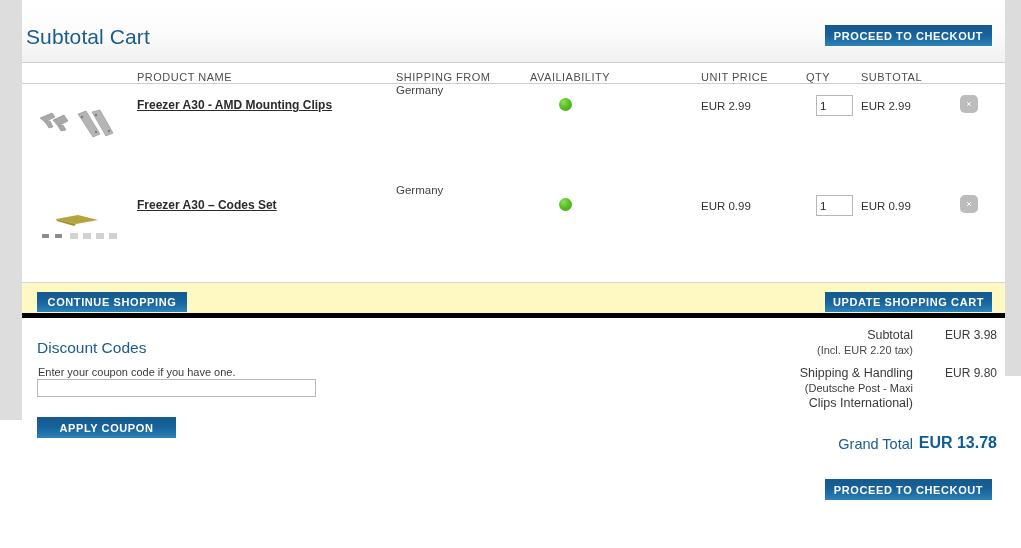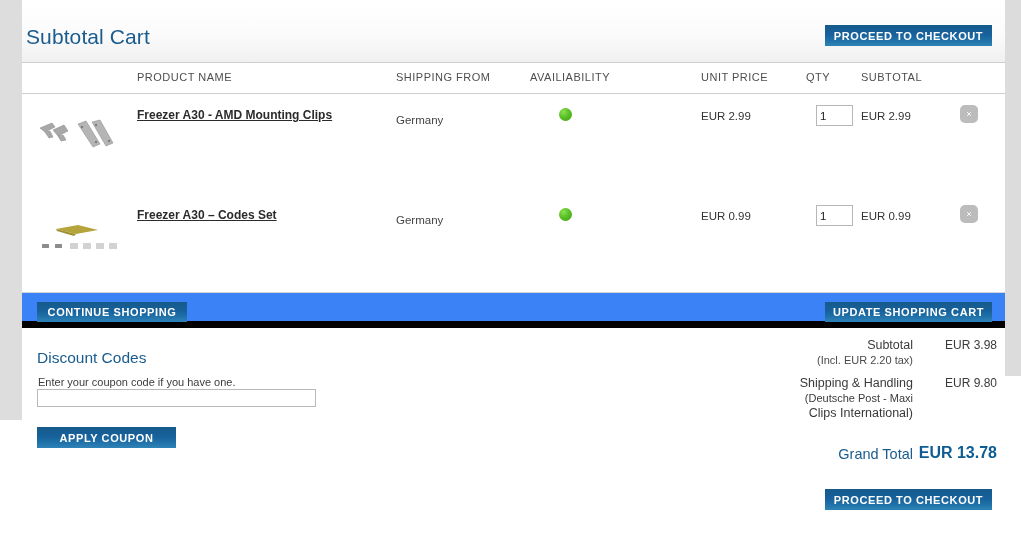--- a/index.html
+++ b/index.html
@@ -75,21 +75,21 @@
 
   .btn-checkout-top {
     position: absolute;
     left: 803px; top: 25px;
     width: 167px; height: 21px;
   }
 
   
   .table-head {
     position: relative;
-    height: 32px;
+    height: 22px;
     border-top: 1px solid #cfcfcf;
     border-bottom: 1px solid #cfcfcf;
     background: #ffffff;
   }
   .th {
     position: absolute;
     top: 8px;
     font-size: 11px;
     color: #4e4e4e;
     letter-spacing: 0.5px;
@@ -121,21 +121,21 @@
   .prod-name {
     position: absolute;
     left: 115px; top: 14px;
     font-size: 12px;
     font-weight: bold;
     color: #2b2b2b;
     text-decoration: underline;
     white-space: nowrap;
     cursor: pointer;
   }
-  .cell-shipping { left: 374px; top: 20px; color: #444; }
+  .cell-shipping { left: 374px; top: 0; color: #444; }
   .avail-dot {
     position: absolute;
     left: 537px; top: 14px;
     width: 13px; height: 13px;
     border-radius: 50%;
     background: radial-gradient(circle at 35% 30%, #8ede54 0%, #58c024 45%, #3da014 100%);
   }
   .cell-unit { left: 679px; top: 16px; }
   .qty-input {
     position: absolute;
@@ -161,22 +161,22 @@
     display: flex;
     align-items: center;
     justify-content: center;
   }
   .remove-btn svg { display: block; }
 
   
   .cart-actions {
     position: relative;
     height: 35px;
-    background: #3b82f6;
-    border-bottom: 7px solid #000000;
+    background: #fef9c3;
+    border-bottom: 5px solid #000000;
   }
   .btn-continue {
     position: absolute;
     left: 15px; top: 9px;
     width: 150px; height: 20px;
   }
   .btn-update {
     position: absolute;
     left: 803px; top: 9px;
     width: 167px; height: 20px;

